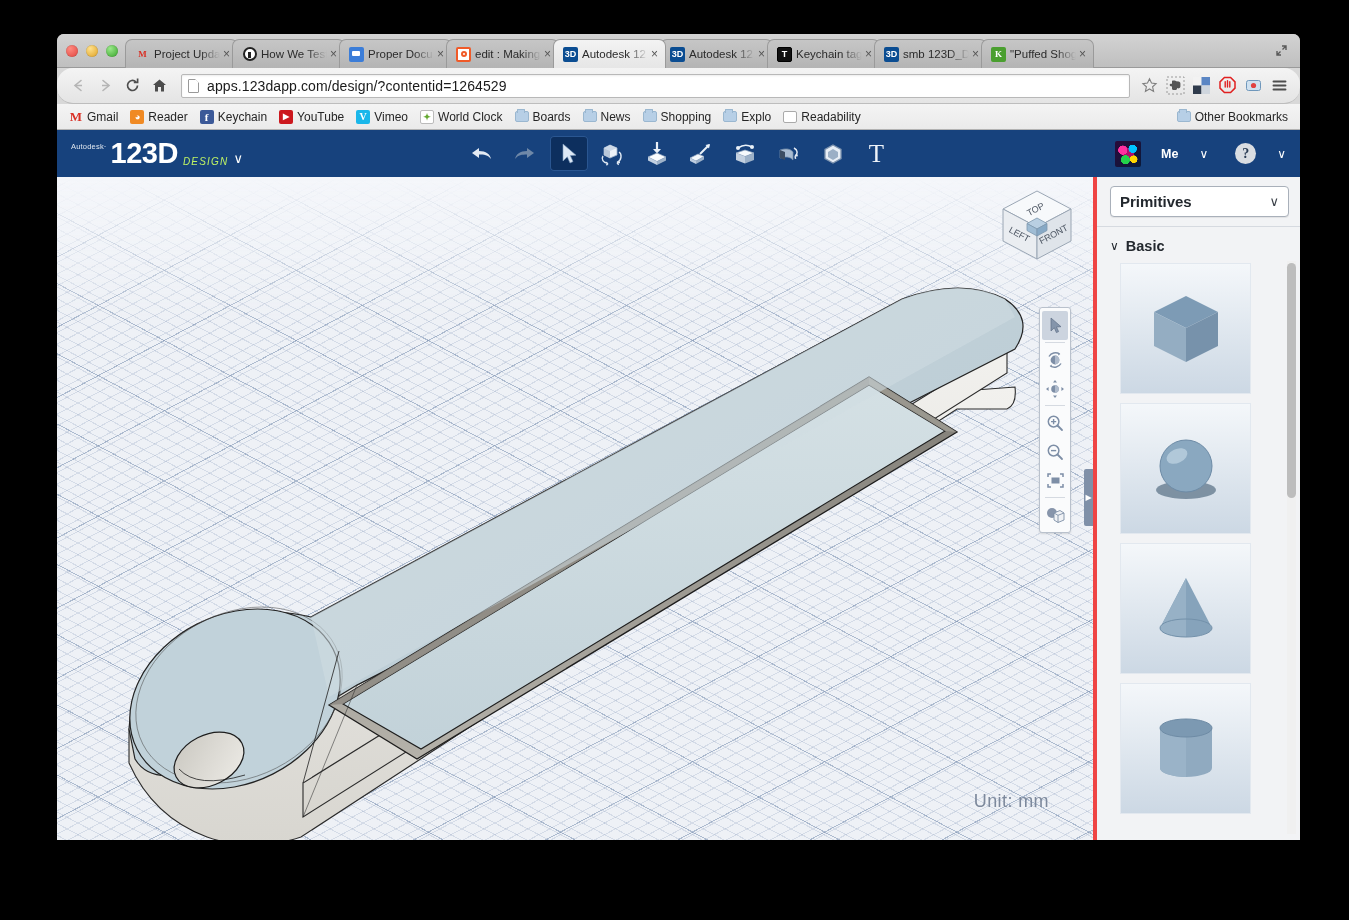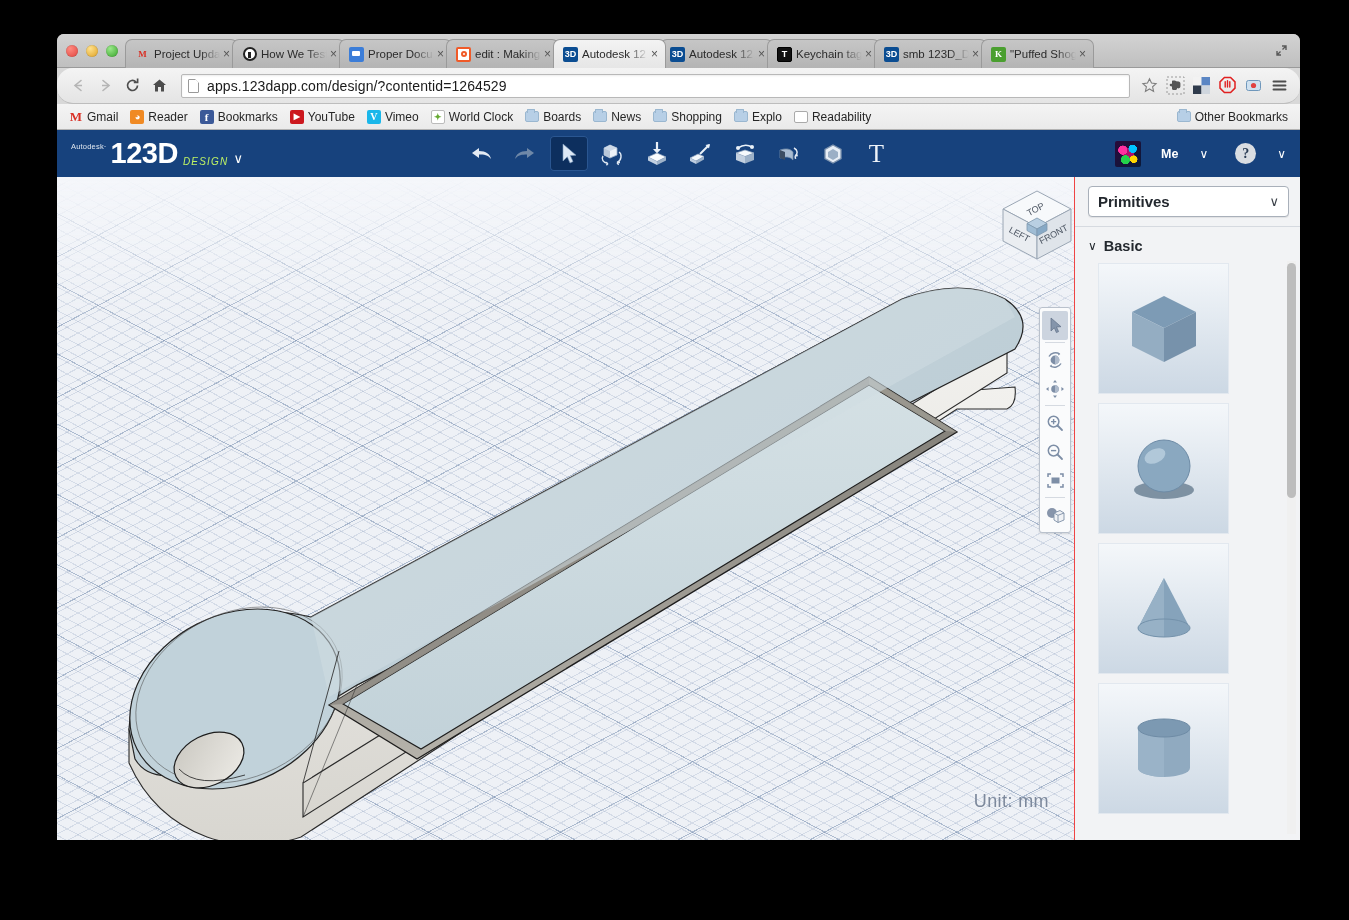--- a/index.html
+++ b/index.html
@@ -250,22 +250,22 @@
   
   #panel-handle {
     position: absolute; right: 0; top: 292px;
     width: 9px; height: 57px;
     background: #7f90a8; border-radius: 2px 0 0 2px;
     display: flex; align-items: center; justify-content: center;
     color: #fff; font-size: 8px;
   }
   
   #right-panel {
-    position: absolute; right: 0; top: 47px; width: 226px; bottom: 0;
-    background: #f2f3f5; border-left: 1px solid #ef4444;
+    position: absolute; right: 0; top: 47px; width: 207px; bottom: 0;
+    background: #f2f3f5; border-left: 4px solid #ef4444;
     display: flex; flex-direction: column;
   }
   #panel-select-wrap {
     padding: 9px 11px 9px 13px;
     border-bottom: 1px solid #d6dae0;
     background: #f2f3f5;
   }
   #panel-select {
     height: 31px; background: #fff;
     border: 1px solid #a9b0ba; border-radius: 4px;
@@ -437,21 +437,21 @@
     <div class="bm">
       <span class="bm-ico ico-gmail">M</span>
       <span>Gmail</span>
     </div>
     <div class="bm">
       <span class="bm-ico ico-rss">◕</span>
       <span>Reader</span>
     </div>
     <div class="bm">
       <span class="bm-ico ico-fb">f</span>
-      <span>Bookmarks</span>
+      <span>Keychain</span>
     </div>
     <div class="bm">
       <span class="bm-ico ico-yt">▶</span>
       <span>YouTube</span>
     </div>
     <div class="bm">
       <span class="bm-ico ico-vimeo">V</span>
       <span>Vimeo</span>
     </div>
     <div class="bm">

